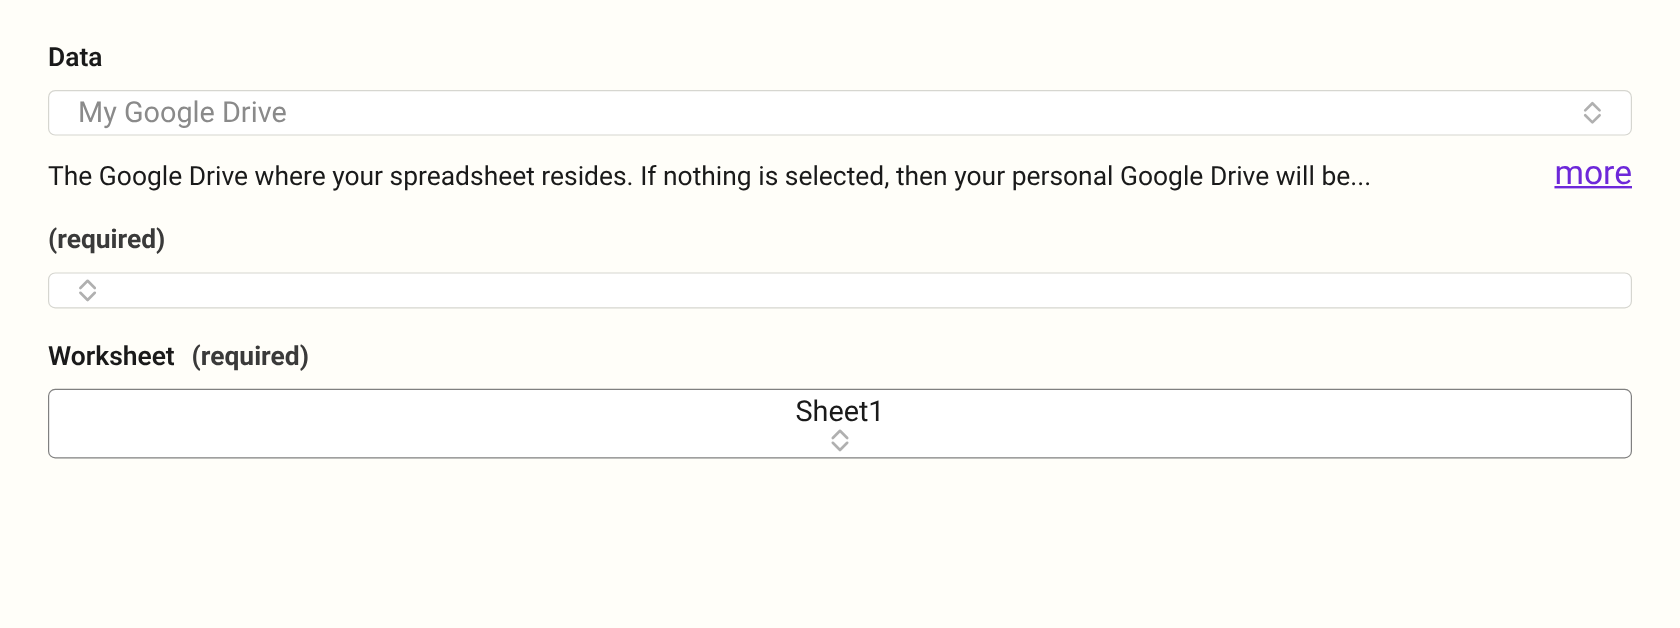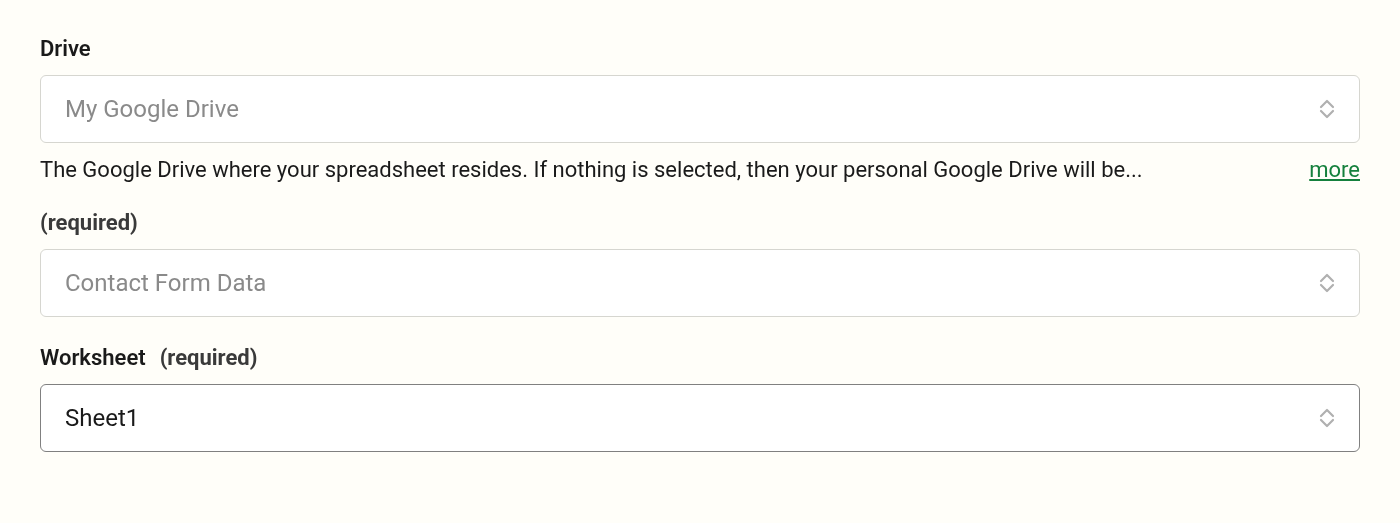--- a/index.html
+++ b/index.html
@@ -30,28 +30,29 @@
     .required-hint {
       font-size: 22px;
       font-weight: 700;
       color: #3a3a3a;
     }
     .select-box {
       width: 100%;
       border: 1px solid #d6d6d0;
       border-radius: 6px;
       background-color: #ffffff;
-      padding: 19px 24px;
+      padding: 4px 24px;
       display: flex;
       align-items: center;
       justify-content: space-between;
       cursor: pointer;
     }
     .select-box.filled {
       border: 1px solid #808080;
+      flex-direction: column;
     }
     .select-value {
       font-size: 24px;
       font-weight: 400;
     }
     .select-value.placeholder {
       color: #8a8a8a;
     }
     .select-value.filled {
       color: #1a1a1a;
@@ -77,33 +78,33 @@
     }
     .help-text {
       font-size: 22px;
       color: #1a1a1a;
       white-space: nowrap;
       overflow: hidden;
       text-overflow: ellipsis;
       flex: 1;
     }
     .more-link {
-      font-size: 22px;
-      color: #15803d;
+      font-size: 28px;
+      color: #6d28d9;
       text-decoration: underline;
       cursor: pointer;
       flex-shrink: 0;
     }
   </style>
 </head>
 <body>
 
 <div class="form-group">
   <div class="label-row">
-    <span class="field-label">Drive</span>
+    <span class="field-label">Data</span>
   </div>
   <div class="select-box">
     <span class="select-value placeholder">My Google Drive</span>
     <span class="sort-icon">
       <svg viewBox="0 0 16 10">
           <path d="M2 8 L8 2 L14 8" fill="none" stroke="currentColor" stroke-width="2.2" stroke-linecap="round" stroke-linejoin="round"></path>
         </svg>
       <svg viewBox="0 0 16 10">
           <path d="M2 2 L8 8 L14 2" fill="none" stroke="currentColor" stroke-width="2.2" stroke-linecap="round" stroke-linejoin="round"></path>
         </svg>
@@ -113,21 +114,20 @@
     <span class="help-text">The Google Drive where your spreadsheet resides. If nothing is selected, then your personal Google Drive will be...</span>
     <span class="more-link">more</span>
   </div>
 </div>
 
 <div class="form-group">
   <div class="label-row">
     <span class="required-hint">(required)</span>
   </div>
   <div class="select-box">
-    <span class="select-value placeholder">Contact Form Data</span>
     <span class="sort-icon">
       <svg viewBox="0 0 16 10">
           <path d="M2 8 L8 2 L14 8" fill="none" stroke="currentColor" stroke-width="2.2" stroke-linecap="round" stroke-linejoin="round"></path>
         </svg>
       <svg viewBox="0 0 16 10">
           <path d="M2 2 L8 8 L14 2" fill="none" stroke="currentColor" stroke-width="2.2" stroke-linecap="round" stroke-linejoin="round"></path>
         </svg>
     </span>
   </div>
 </div>

